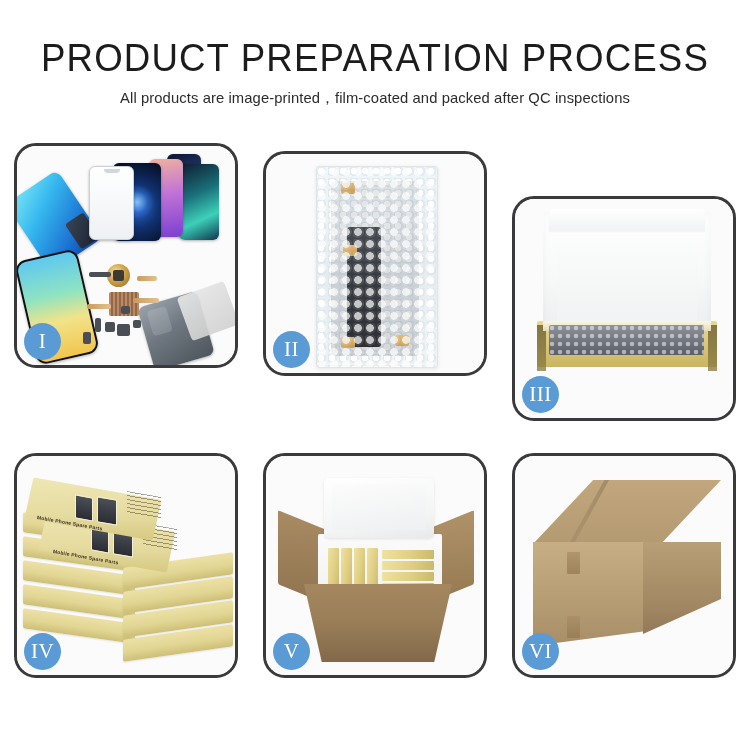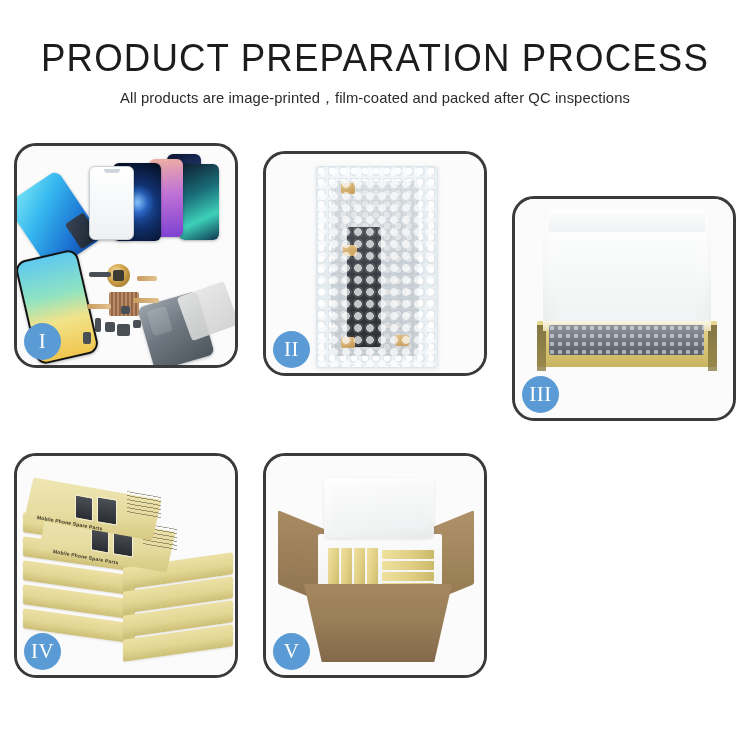--- a/index.html
+++ b/index.html
@@ -494,14 +494,25 @@
       <div class="ybox" style="left:116px; top:94px; width:52px; height:9px;"></div>
       <div class="ybox" style="left:116px; top:105px; width:52px; height:9px;"></div>
       <div class="ybox" style="left:116px; top:116px; width:52px; height:9px;"></div>
       <div class="ybox" style="left:116px; top:127px; width:52px; height:9px;"></div>
       <div class="carton5"></div>
       <div class="foam5lid"></div>
     </div>
     <div class="badge">V</div>
   </div>
 
+  <div class="card c6">
+    <div class="photo p6">
+      <div class="c6top"></div>
+      <div class="c6seam"></div>
+      <div class="c6front"></div>
+      <div class="c6side"></div>
+      <div class="tapeV" style="left:52px; top:96px;"></div>
+      <div class="tapeV" style="left:52px; top:160px;"></div>
+    </div>
+    <div class="badge">VI</div>
+  </div>
 
 </div>
 
 </body></html>

